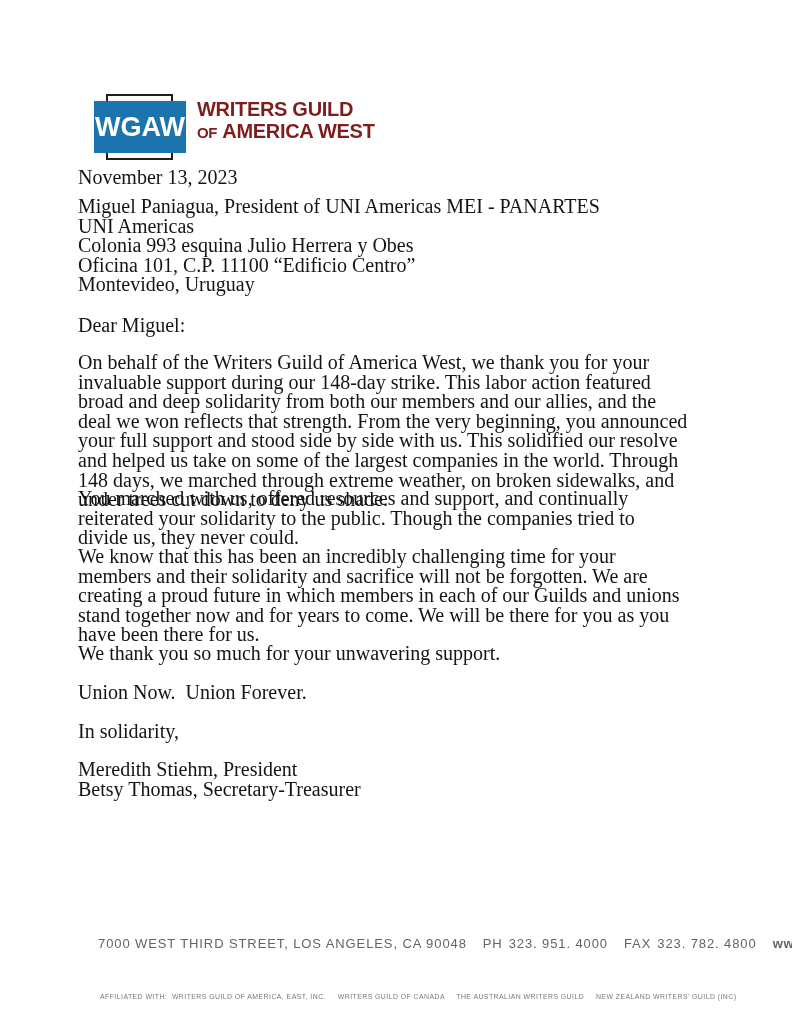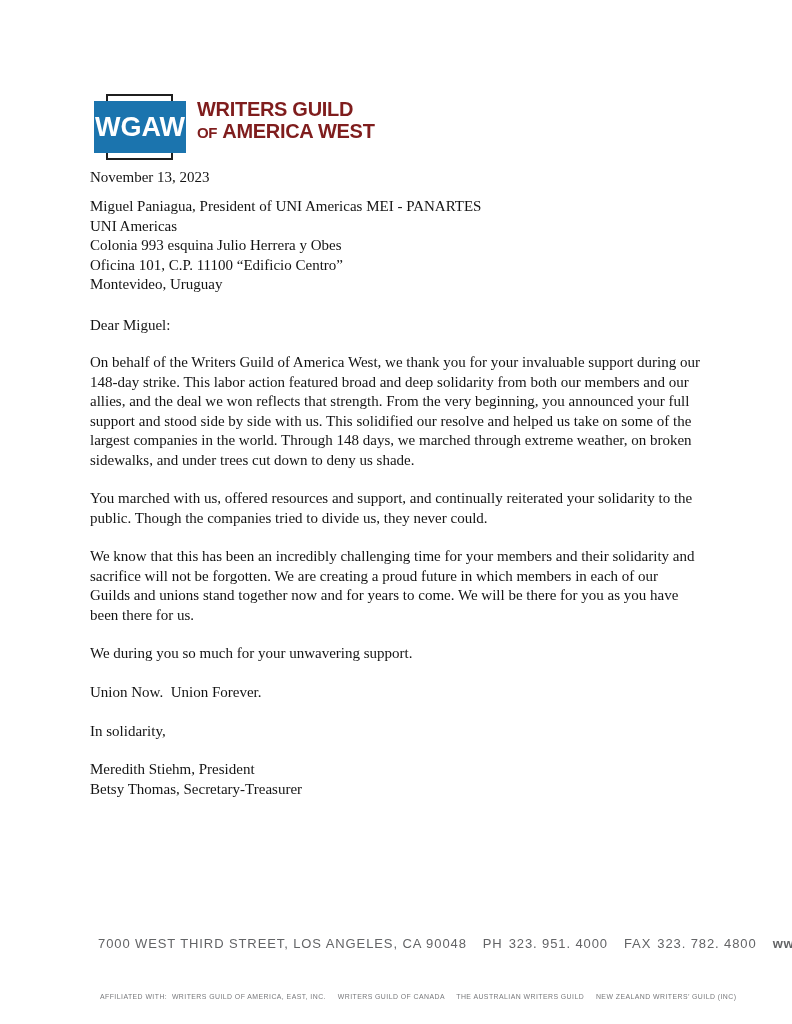--- a/index.html
+++ b/index.html
@@ -32,21 +32,21 @@
     font-weight:bold; font-size:27px; color:#ffffff; letter-spacing:0px;
   }
   .wordmark {
     position:absolute; left:197px; top:98px;
     font-family:"Liberation Sans", sans-serif;
     font-weight:bold; color:#7f1d1d;
     font-size:20px; line-height:22px; letter-spacing:-0.3px;
   }
   .wordmark-line2 { display:flex; align-items:baseline; }
   .wordmark-of { font-size:15px; margin-right:5px; }
-  .abs { position:absolute; left:90px; width:610px; font-size:15px; line-height:19.6px; }
+  .abs { position:absolute; left:78px; width:610px; font-size:20px; line-height:19.6px; }
   .pre { white-space:pre-wrap; }
 
   
   .footer-line {
     position:absolute; left:98px; top:936px; width:640px;
     font-family:"Liberation Sans", sans-serif;
     font-size:13px; letter-spacing:0.9px; color:#636466;
     display:flex; align-items:baseline; white-space:pre;
   }
   .footer-seg { margin-right:16px; }
@@ -87,21 +87,21 @@
     <div>Colonia 993 esquina Julio Herrera y Obes</div>
     <div>Oficina 101, C.P. 11100 “Edificio Centro”</div>
     <div>Montevideo, Uruguay</div>
   </div>
 
   <div class="abs" style="top:316px">Dear Miguel:</div>
 
   <div class="abs" style="top:353px">On behalf of the Writers Guild of America West, we thank you for your invaluable support during our 148-day strike. This labor action featured broad and deep solidarity from both our members and our allies, and the deal we won reflects that strength. From the very beginning, you announced your full support and stood side by side with us. This solidified our resolve and helped us take on some of the largest companies in the world. Through 148 days, we marched through extreme weather, on broken sidewalks, and under trees cut down to deny us shade.</div>
   <div class="abs" style="top:489px">You marched with us, offered resources and support, and continually reiterated your solidarity to the public. Though the companies tried to divide us, they never could.</div>
   <div class="abs" style="top:547px">We know that this has been an incredibly challenging time for your members and their solidarity and sacrifice will not be forgotten. We are creating a proud future in which members in each of our Guilds and unions stand together now and for years to come. We will be there for you as you have been there for us.</div>
-  <div class="abs" style="top:644px">We during you so much for your unwavering support.</div>
+  <div class="abs" style="top:644px">We thank you so much for your unwavering support.</div>
 
   <div class="abs pre" style="top:683px">Union Now.  Union Forever.</div>
   <div class="abs" style="top:722px">In solidarity,</div>
 
   <div class="abs" style="top:759px; line-height:20px">
     <div>Meredith Stiehm, President</div>
     <div>Betsy Thomas, Secretary-Treasurer</div>
   </div>
 
   <div class="footer-line">

